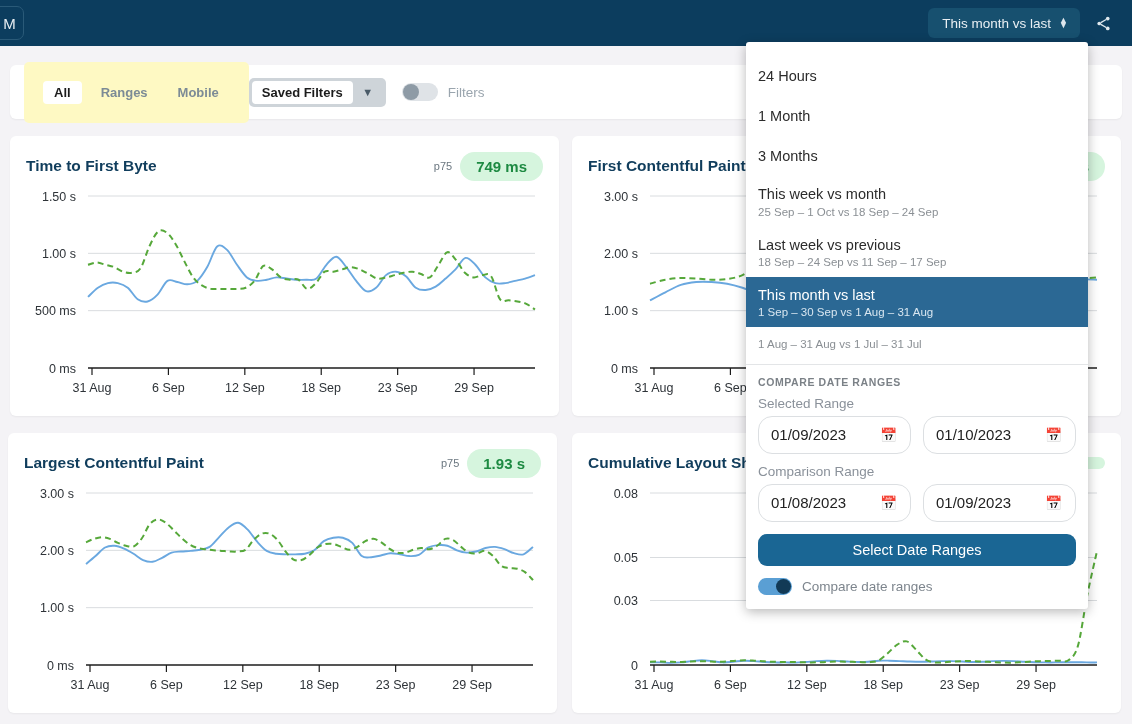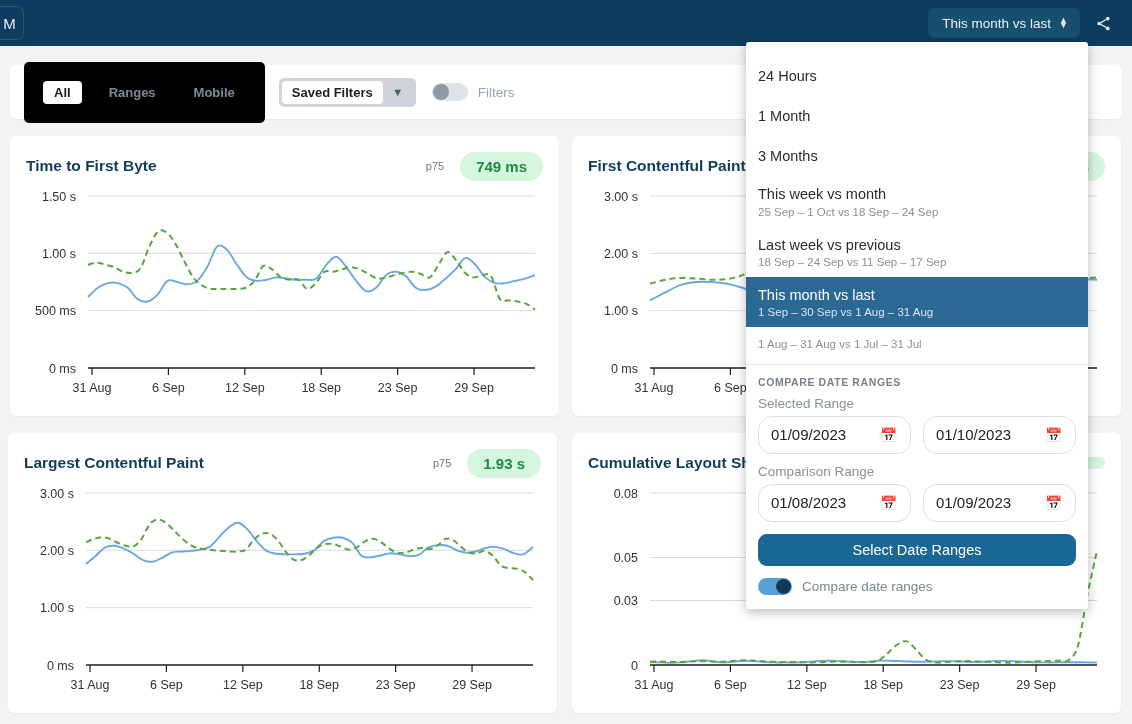--- a/index.html
+++ b/index.html
@@ -55,33 +55,33 @@
   .filter-card {
     position: absolute; left: 10px; top: 65px;
     width: 1112px; height: 54px;
     background: #fff; border-radius: 6px;
     display: flex; align-items: center;
     padding: 0 14px;
     box-shadow: 0 1px 2px rgba(0,0,0,.05);
   }
   .seg-group {
     display: flex; align-items: center;
-    background: #000000; border-radius: 5px;
-    padding: 19px; gap: 16px;
+    background: #fef9c3; border-radius: 5px;
+    padding: 19px; gap: 8px;
   }
   .seg {
     font-size: 13px; color: #7c8b96; font-weight: bold;
     padding: 4px 11px; border-radius: 4px; cursor: pointer;
     white-space: nowrap;
   }
   .seg.active { background: #fff; color: #1c1c1c; }
   .saved-wrap {
     display: flex; align-items: center;
     background: #ced4d9; border-radius: 5px;
-    padding: 3px; margin-left: 14px;
+    padding: 3px; 
   }
   .saved-btn {
     background: #fff; border-radius: 4px;
     font-size: 13px; font-weight: bold; color: #1c1c1c;
     padding: 4px 10px; cursor: pointer; white-space: nowrap;
   }
   .saved-caret {
     width: 30px; display: flex; align-items: center; justify-content: center;
     color: #4a5b68; font-size: 11px; cursor: pointer;
   }
@@ -104,21 +104,21 @@
     width: 549px; height: 280px;
     padding: 14px 16px 16px 16px;
   }
   #card-ttfb { left: 10px;  top: 136px; }
   #card-fcp  { left: 572px; top: 136px; }
   #card-lcp  { left: 8px;  top: 433px; }
   #card-cls  { left: 572px; top: 433px; }
 
   .card-head { display: flex; align-items: center; height: 32px; }
   .card-title { font-size: 15.5px; font-weight: bold; color: #103d5c; }
-  .card-metric { margin-left: auto; display: flex; align-items: center; gap: 16px; }
+  .card-metric { margin-left: auto; display: flex; align-items: center; gap: 8px; }
   .p75 { font-size: 11px; color: #6b7780; }
   .badge {
     background: #d6f5de; color: #1d8a42;
     font-size: 15px; font-weight: bold;
     border-radius: 16px; padding: 6px 16px;
     white-space: nowrap;
   }
   .chart-area { position: relative; width: 517px; height: 226px; margin-top: 4px; }
   .chart-area svg { display: block; }
   .ylab { font-size: 12.5px; fill: #2e3338; text-anchor: end; }

